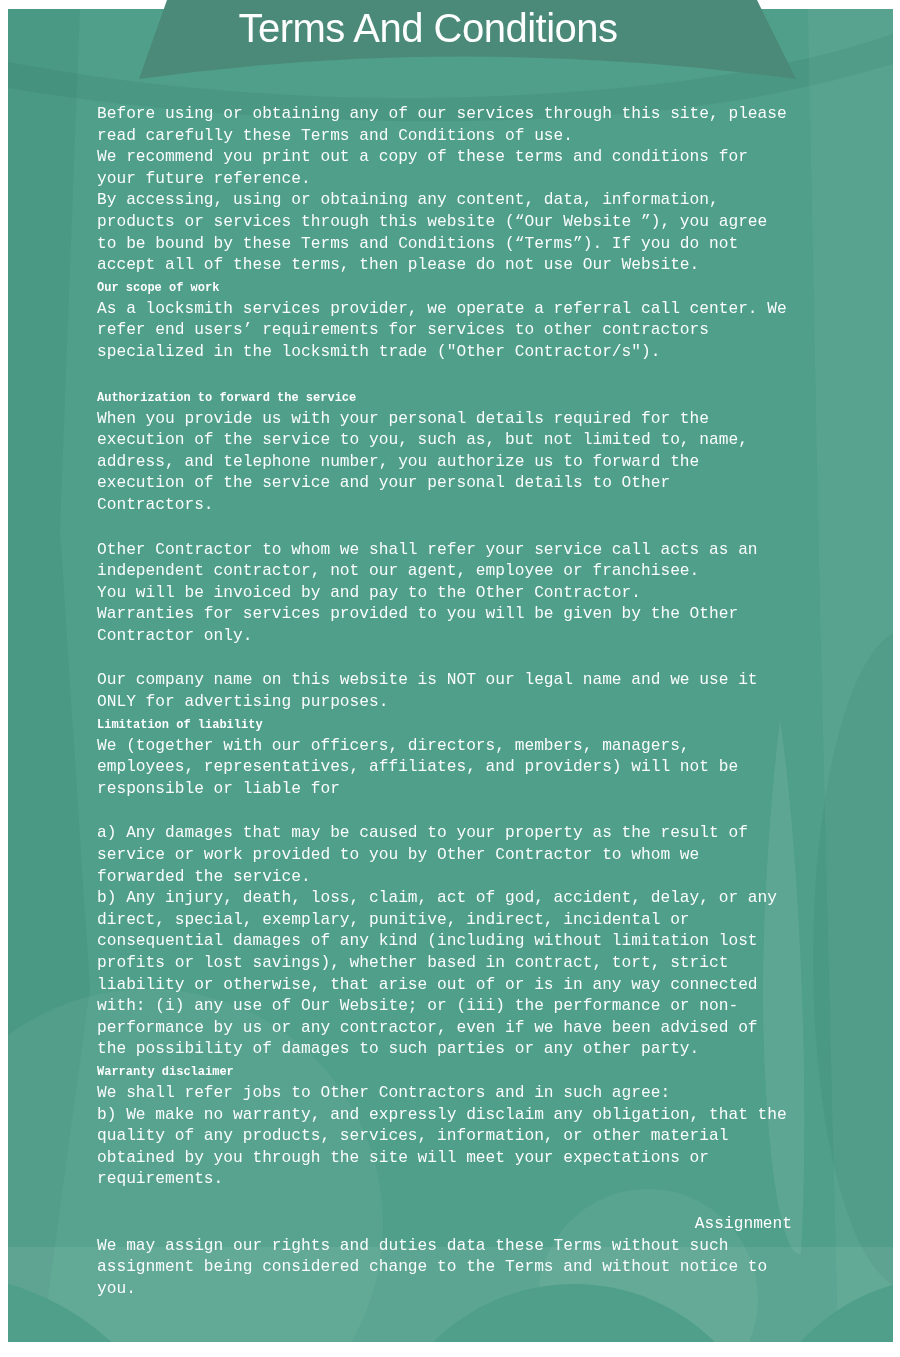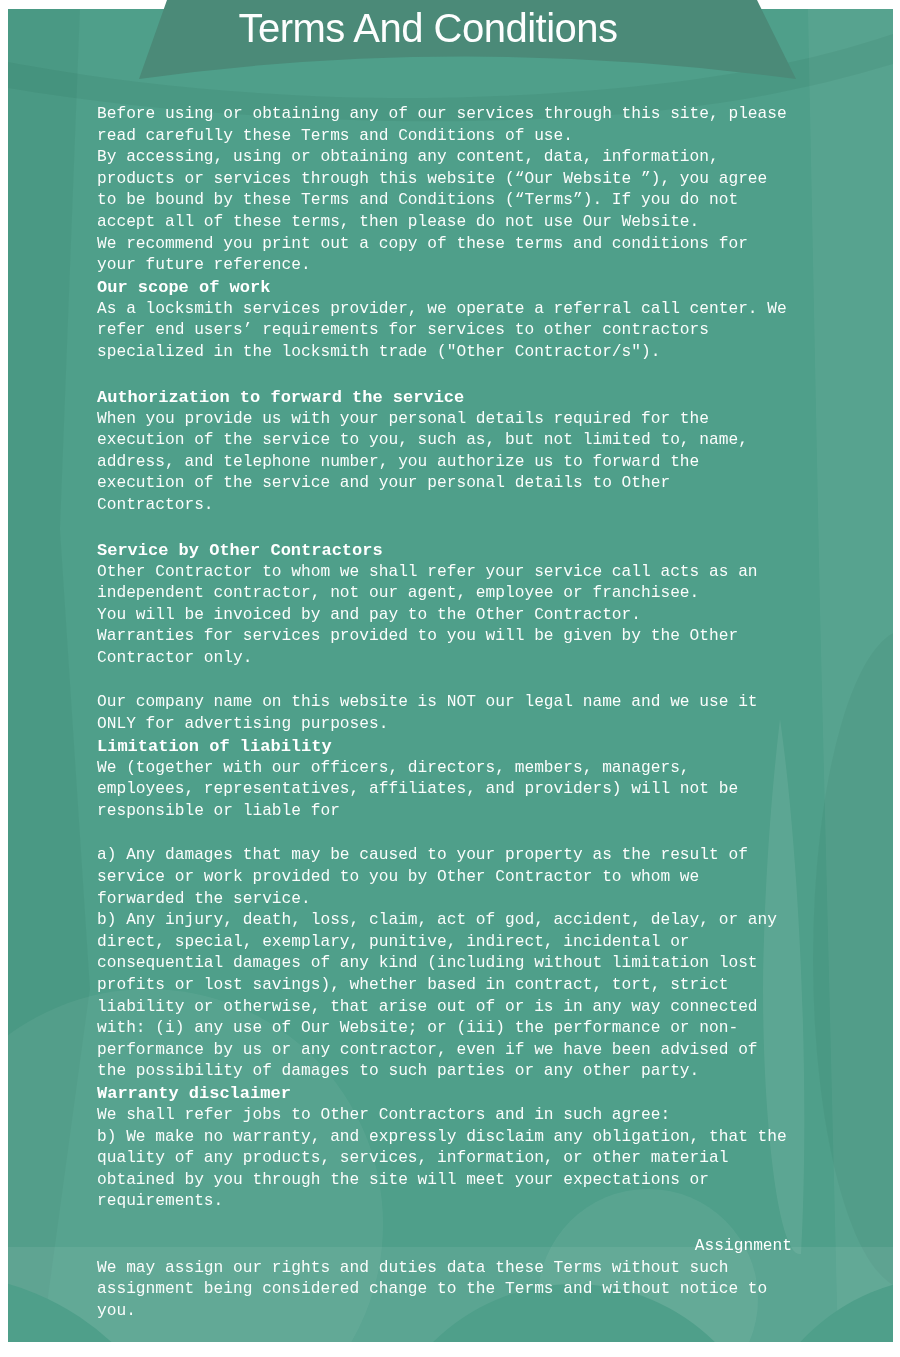--- a/index.html
+++ b/index.html
@@ -27,21 +27,21 @@
   }
   .body{
     position:absolute;left:97px;top:104px;width:695px;
     color:#fbfdfc;
     font-size:16.2px;line-height:21.6px;
   }
   .body p{margin:0;}
   .blk{margin:0 0 23px 0;font-family:Liberation Mono, monospace;}
   .blk.tight{margin-bottom:0;}
   .sec-h{
-    margin:0;font-size:17px;font-weight:700;line-height:22px;color:#ffffff;
+    margin:0;font-size:12px;font-weight:700;line-height:22px;color:#ffffff;
   }
   .sec-h.plain{font-weight:400;font-size:16.2px;line-height:21.6px;text-align:right;}
 </style>
 </head>
 <body>
 
 <div class="page">
 
   <div class="canvas">
 
@@ -62,35 +62,34 @@
   <svg class="banner" viewBox="0 0 900 150" preserveAspectRatio="none">
     <path d="M8,62 C200,98 380,100 470,97 C650,91 780,72 893,34 L893,64 C760,104 640,118 470,121 C320,123 150,112 8,88 Z" fill="rgba(0,55,40,0.06)"></path>
     <path d="M167,0 L757,0 L796,79 Q462,34 139,79 Z" fill="#4b8a78"></path>
   </svg>
 
   <h1 class="title">Terms And Conditions</h1>
 
   <div class="body">
 
     <p class="blk">Before using or obtaining any of our services through this site, please read carefully these Terms and Conditions of use.</p>
+    <p class="blk">We recommend you print out a copy of these terms and conditions for your future reference.</p>
     <p class="blk">By accessing, using or obtaining any content, data, information, products or services through this website (“Our Website ”), you agree to be bound by these Terms and Conditions (“Terms”). If you do not accept all of these terms, then please do not use Our Website.</p>
-    <p class="blk">We recommend you print out a copy of these terms and conditions for your future reference.</p>
 
     <div class="blk">
       <h2 class="sec-h">Our scope of work</h2>
       <p>As a locksmith services provider, we operate a referral call center. We refer end users’ requirements for services to other contractors specialized in the locksmith trade ("Other Contractor/s").</p>
     </div>
 
     <div class="blk">
       <h2 class="sec-h">Authorization to forward the service</h2>
       <p>When you provide us with your personal details required for the execution of the service to you, such as, but not limited to, name, address, and telephone number, you authorize us to forward the execution of the service and your personal details to Other Contractors.</p>
     </div>
 
     <div class="blk">
-      <h2 class="sec-h">Service by Other Contractors</h2>
       <p>Other Contractor to whom we shall refer your service call acts as an independent contractor, not our agent, employee or franchisee.</p>
       <p>You will be invoiced by and pay to the Other Contractor.</p>
       <p>Warranties for services provided to you will be given by the Other Contractor only.</p>
     </div>
 
     <p class="blk tight">Our company name on this website is NOT our legal name and we use it ONLY for advertising purposes.</p>
 
     <div class="blk">
       <h2 class="sec-h">Limitation of liability</h2>
       <p>We (together with our officers, directors, members, managers, employees, representatives, affiliates, and providers) will not be responsible or liable for</p>

